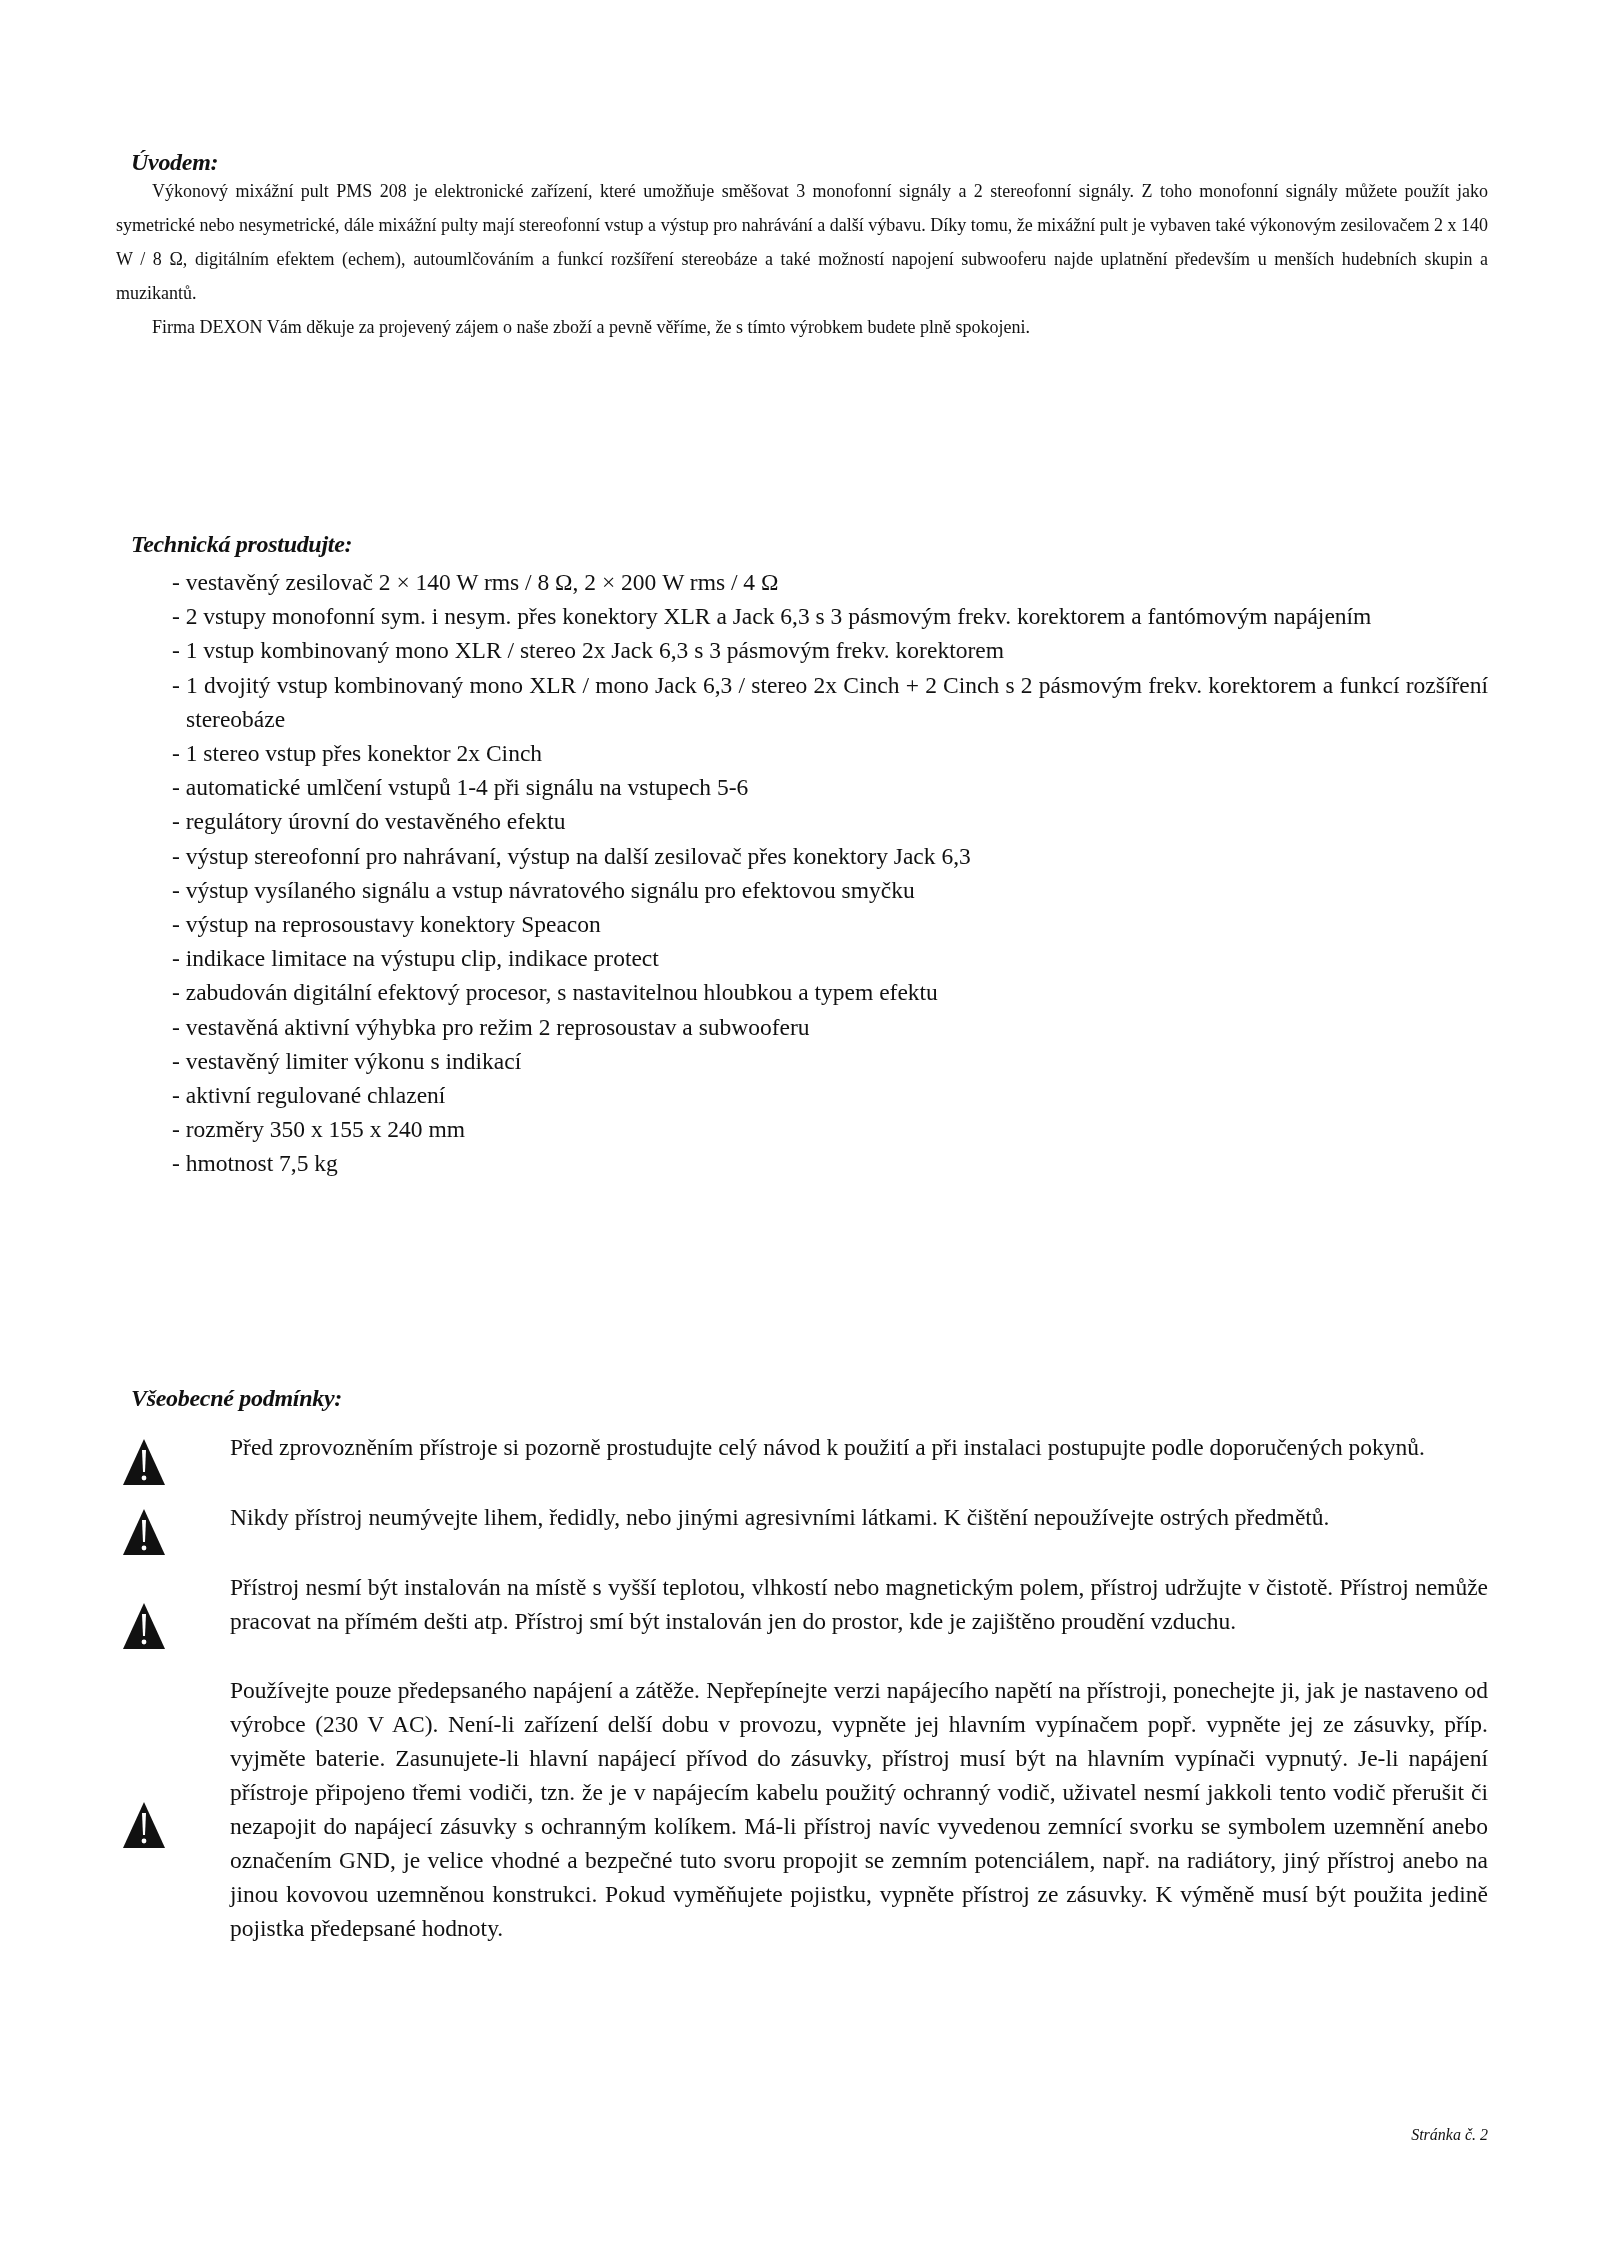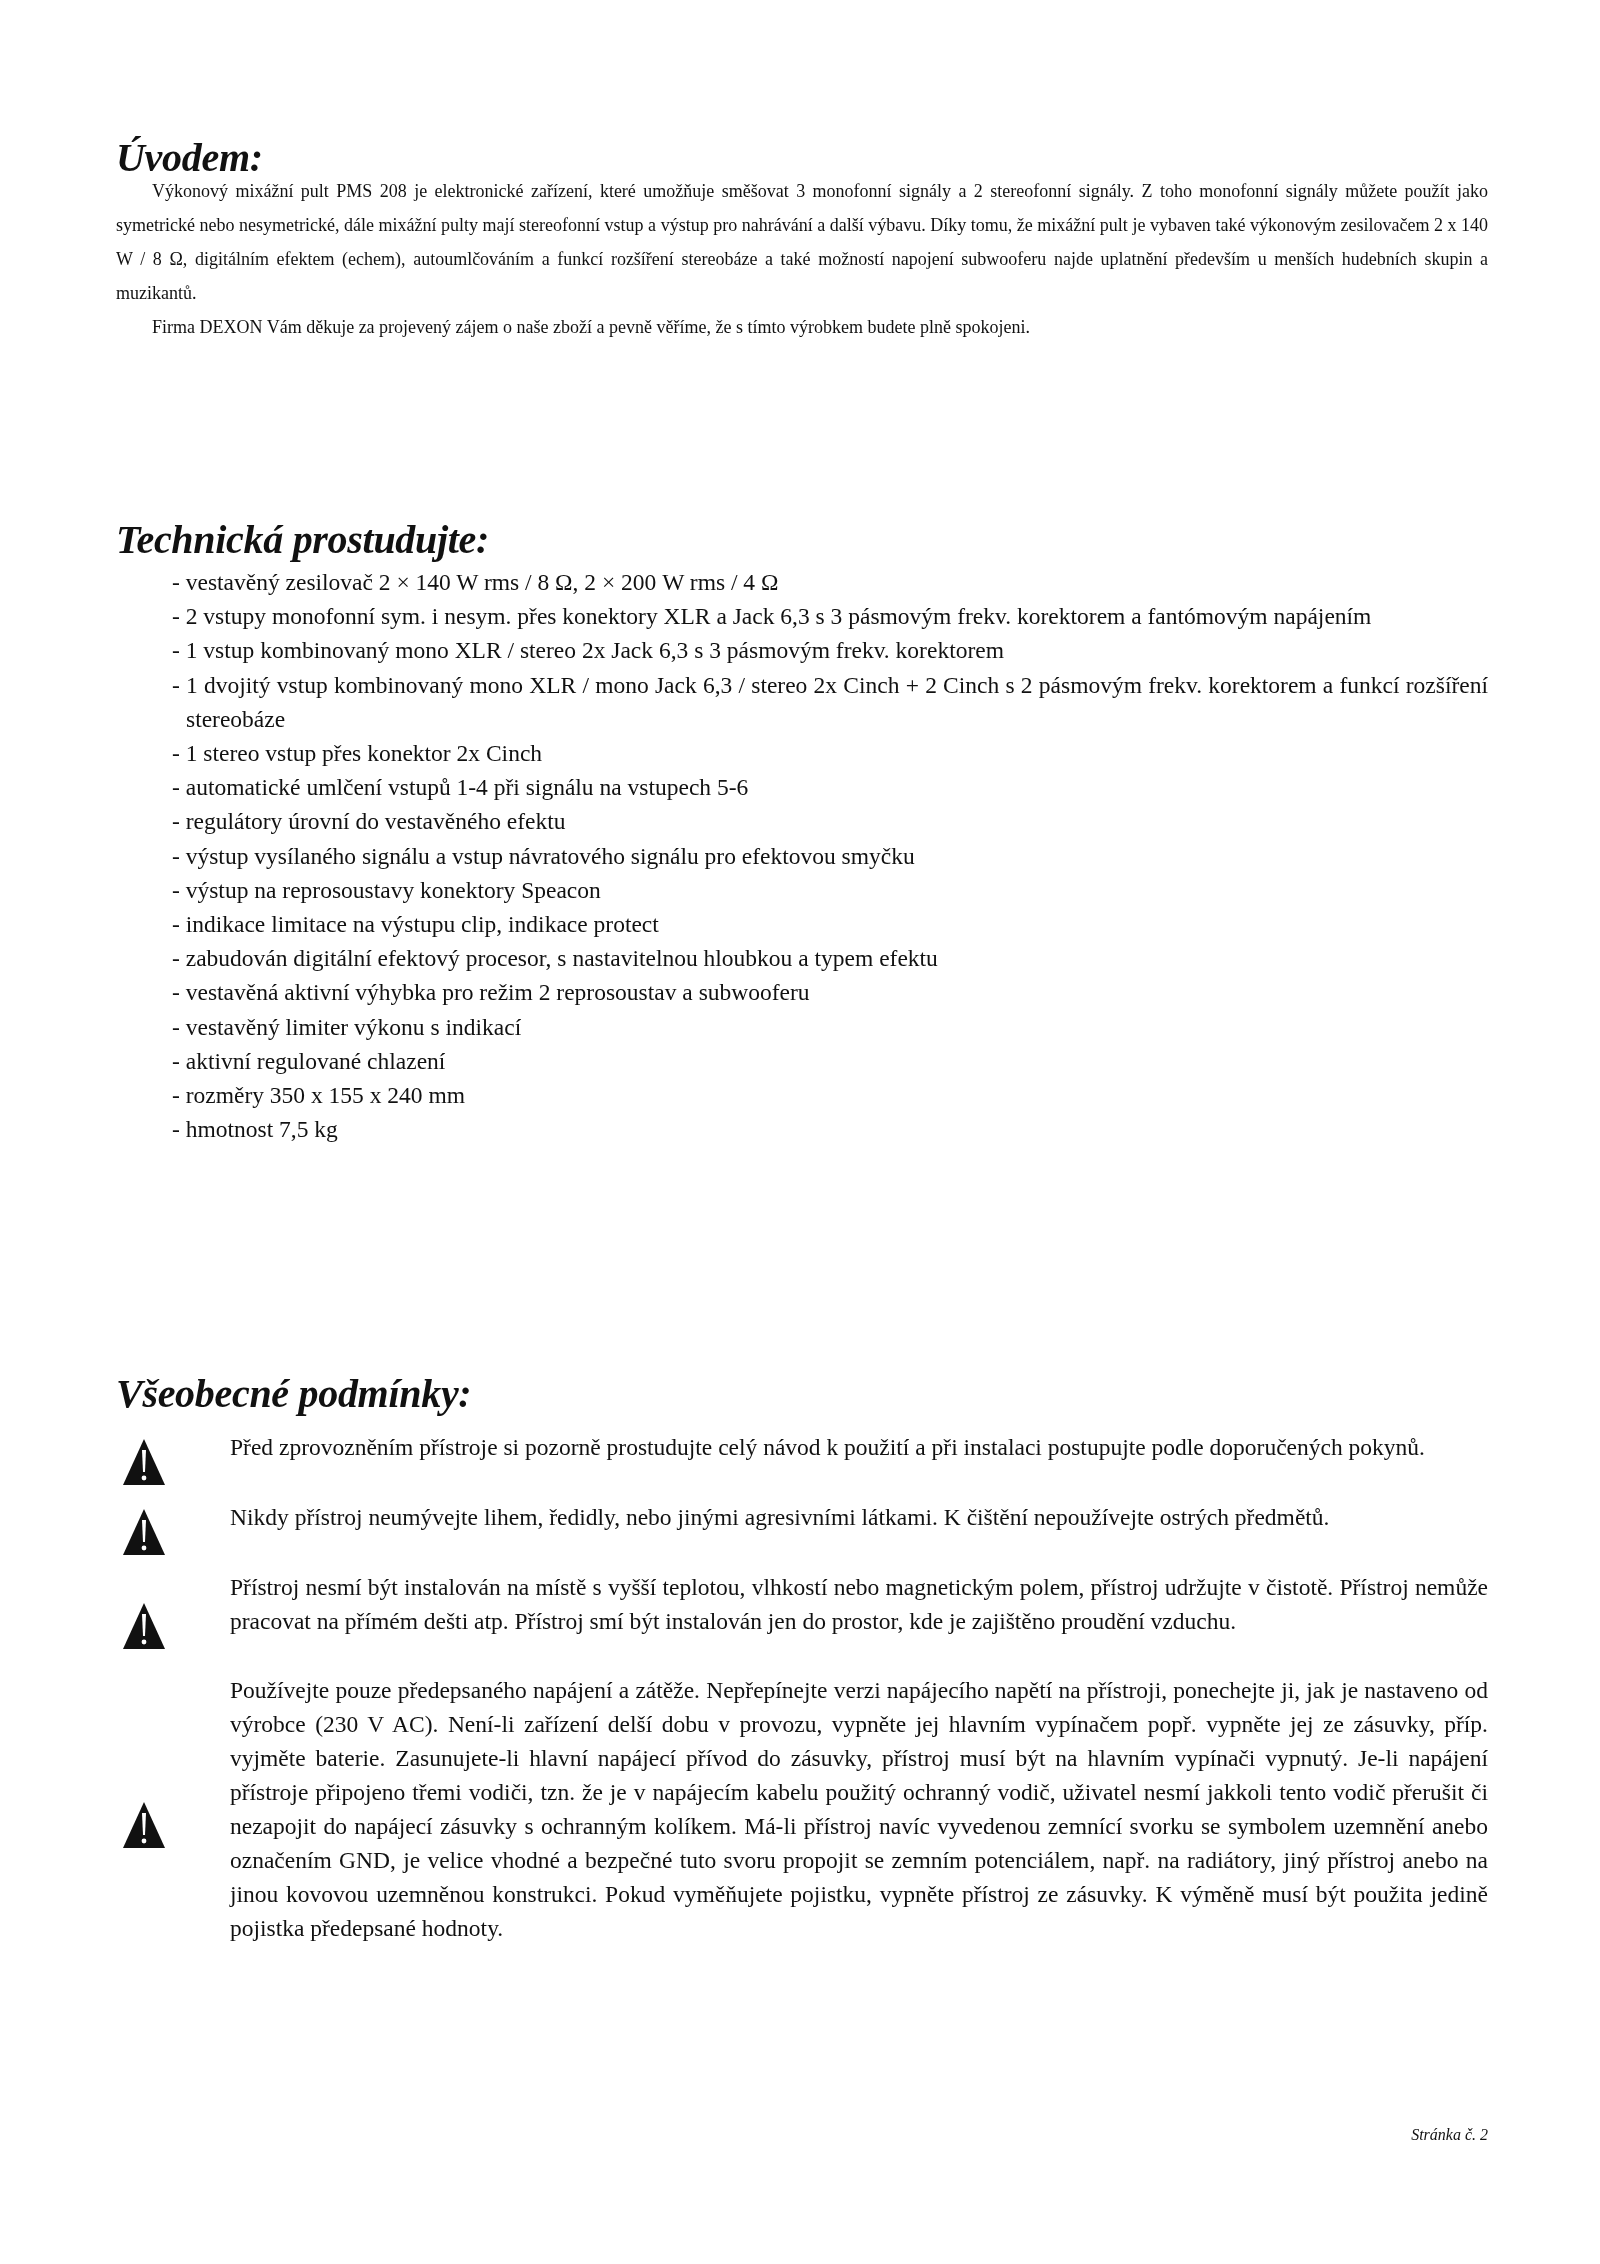--- a/index.html
+++ b/index.html
@@ -5,21 +5,21 @@
   html, body { margin: 0; padding: 0; background: #ffffff; }
   body {
     width: 1600px; height: 2264px; position: relative; overflow: hidden;
     font-family: "Liberation Serif", "DejaVu Serif", serif;
     color: #111;
   }
   .page { position: absolute; left: 116px; top: 0; width: 1372px; }
   h2 {
     font-family: "Liberation Serif", "DejaVu Serif", serif;
     font-style: italic; font-weight: bold;
-    font-size: 40px; margin: 0; letter-spacing: -0.3px;
+    font-size: 24px; margin: 15px; letter-spacing: -0.3px;
     position: absolute; left: 0;
   }
   .para {
     font-size: 18px; line-height: 34px; text-align: justify;
     text-indent: 36px; margin: 0;
   }
   #intro { position: absolute; top: 174px; left: 0; width: 1372px; }
   #h-intro { top: 134px; }
   #h-spec { top: 516px; }
   #h-cond { top: 1370px; }
@@ -59,20 +59,21 @@
 
   <h2 id="h-spec">Technická prostudujte:</h2>
   <ul class="spec">
     <li>- vestavěný zesilovač 2 × 140 W rms / 8 Ω, 2 × 200 W rms / 4 Ω</li>
     <li>- 2 vstupy monofonní sym. i nesym. přes konektory XLR a Jack 6,3 s 3 pásmovým frekv. korektorem a fantómovým napájením</li>
     <li>- 1 vstup kombinovaný mono XLR / stereo 2x Jack 6,3  s 3 pásmovým frekv. korektorem</li>
     <li>- 1 dvojitý vstup kombinovaný mono XLR / mono Jack 6,3 / stereo 2x Cinch + 2 Cinch  s 2 pásmovým frekv. korektorem a funkcí rozšíření stereobáze</li>
     <li>- 1 stereo vstup přes konektor 2x Cinch</li>
     <li>- automatické umlčení vstupů 1-4 při signálu na vstupech 5-6</li>
     <li>- regulátory úrovní do vestavěného efektu</li>
+    <li>- výstup stereofonní pro nahrávaní, výstup na další zesilovač přes konektory Jack 6,3</li>
     <li>- výstup vysílaného signálu a vstup návratového signálu pro efektovou smyčku</li>
     <li>- výstup na reprosoustavy konektory Speacon</li>
     <li>- indikace limitace na výstupu clip, indikace protect</li>
     <li>- zabudován digitální efektový procesor, s nastavitelnou hloubkou a typem efektu</li>
     <li>- vestavěná aktivní výhybka pro režim 2 reprosoustav a subwooferu</li>
     <li>- vestavěný limiter výkonu s indikací</li>
     <li>- aktivní regulované chlazení</li>
     <li>- rozměry 350 x 155 x 240 mm</li>
     <li>- hmotnost 7,5 kg</li>
   </ul>

